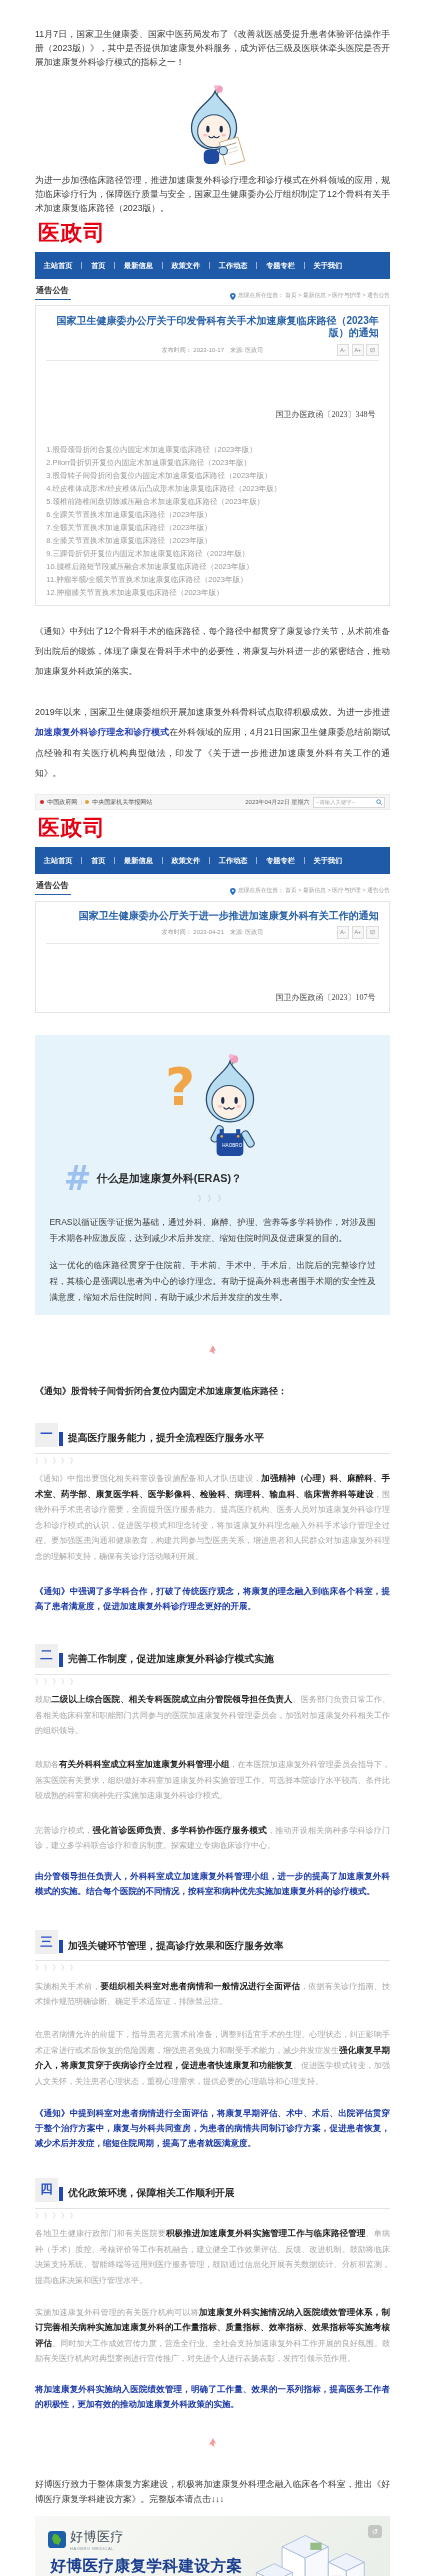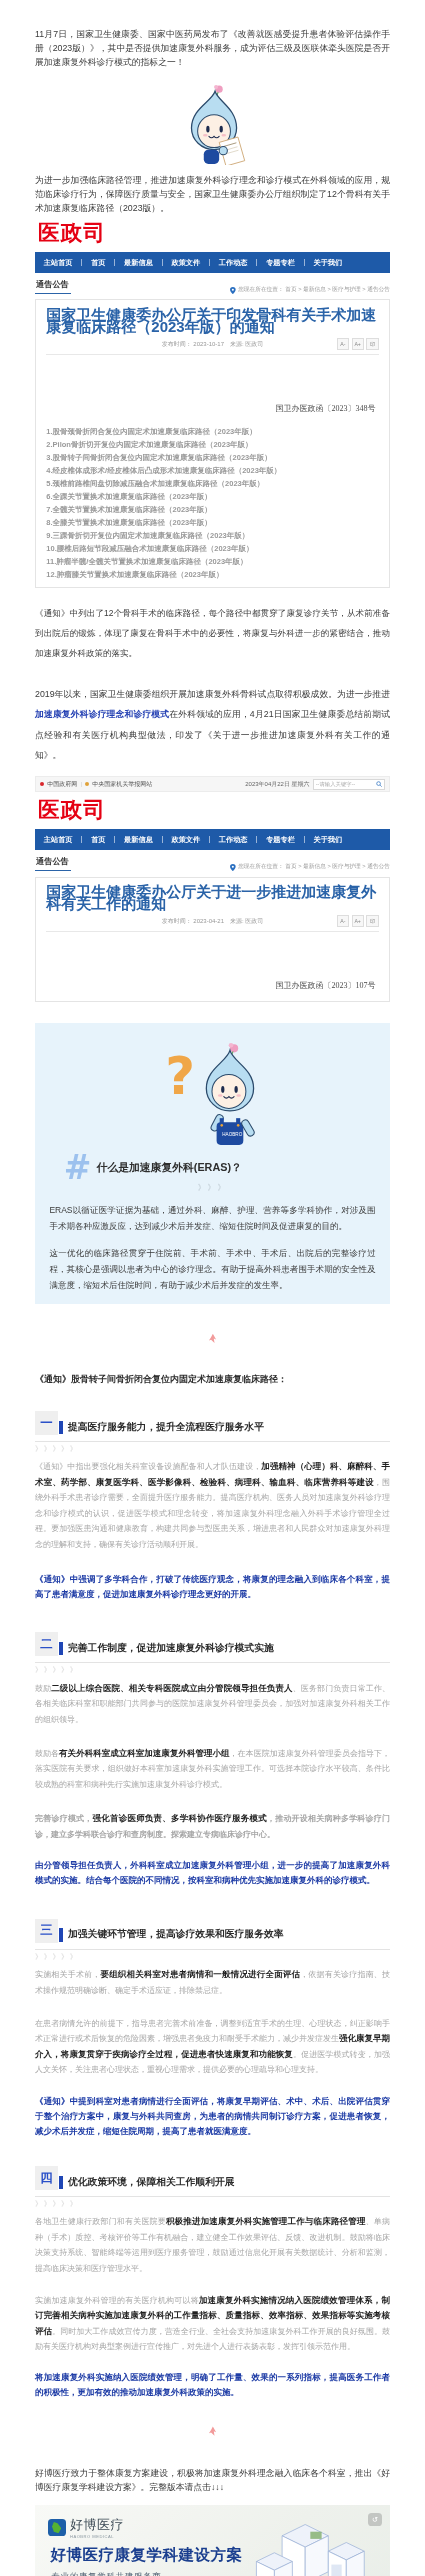--- a/index.html
+++ b/index.html
@@ -5,34 +5,34 @@
   html,body{margin:0;padding:0;background:#fff;}
   .page{width:425px;min-height:2965px;background:#fff;font-family:"Liberation Sans","DejaVu Sans",sans-serif;color:#333;overflow:hidden;}
   .content{padding:0 35px;}
   
   .bigpara{font-size:8.8px;line-height:14px;color:#3a3a3a;text-align:justify;}
   .mpara{font-size:8.5px;line-height:20px;color:#3a3a3a;text-align:justify;}
   .t-link{color:#2440b3;font-weight:bold;font-family:Liberation Mono, monospace;}
   
   .gov-shot{margin-top:0;}
   .gov-logo{font-size:21.6px;font-weight:bold;color:#e50113;padding:3.1px 0 5.2px 3.1px;letter-spacing:1px;font-family:"Liberation Serif","DejaVu Serif",serif;}
-  .gov-nav{background:#1e5aa8;height:21px;display:flex;align-items:center;color:#fff;font-size:7.2px;font-weight:bold;}
+  .gov-nav{background:#1e5aa8;height:27px;display:flex;align-items:center;color:#fff;font-size:7.2px;font-weight:bold;}
   .gov-nav span{padding:0 8.8px;border-right:0.5px solid rgba(255,255,255,.55);line-height:7.7px;}
   .gov-nav span:last-child{border-right:none;}
   .crumb-row{display:flex;justify-content:space-between;align-items:flex-end;margin-top:6.2px;}
   .tab-name{font-size:8.2px;font-weight:bold;color:#333;border-bottom:1px solid #2a63a8;padding:0 2.1px 3.1px 1px;}
   .crumb{font-size:5.7px;color:#999;display:flex;align-items:center;gap:2.1px;}
   .gov-box{border:0.5px solid #e4e4e4;margin-top:5.2px;padding:8.2px 10.3px 6.2px 10.3px;position:relative;}
-  .gov-title{color:#2a63a8;font-weight:bold;font-size:15px;text-align:left;line-height:12.4px;}
+  .gov-title{color:#2a63a8;font-weight:bold;font-size:10px;text-align:right;line-height:12.4px;}
   .gov-meta{font-size:6px;color:#999;text-align:center;margin-top:5.2px;position:relative;height:10.3px;line-height:10.3px;}
   .meta-icons{position:absolute;right:0;top:-1px;display:flex;gap:2.6px;}
   .meta-icons .mi{width:10.3px;height:10.3px;border:0.5px solid #ddd;background:#f7f7f7;color:#888;font-size:5.2px;display:flex;align-items:center;justify-content:center;}
   .gov-hr{border:none;border-top:0.5px solid #e8e8e8;margin:5.2px 0 6.2px 0;}
   .doc-no{font-family:"Liberation Serif","DejaVu Serif",serif;font-size:8px;color:#4a4a4a;text-align:right;padding-right:3.1px;margin-top:48px;}
-  .gov-list{margin-top:11px;font-weight:bold;}
+  .gov-list{margin-top:23px;}
   .gov-list div{font-size:7.5px;color:#9a9a9a;line-height:13px;}
   .topbar{height:13.4px;background:#f6f6f6;border:0.5px solid #ececec;display:flex;align-items:center;font-size:6px;color:#555;padding:0 4.1px;gap:3.1px;}
   .dot{width:4.1px;height:4.1px;border-radius:50%;display:inline-block;}
   .topbar .spacer{flex:1;}
   .searchbox{width:66px;height:8.8px;border:0.5px solid #d8d8d8;background:#fff;color:#aaa;font-size:5.4px;line-height:8.8px;padding:0 2.1px;display:flex;justify-content:space-between;align-items:center;}
   
   .eras-box{background:#e7f3fb;margin-top:21.6px;padding:13.4px 8.2px 10.3px 8.2px;}
   .eras-head{display:flex;align-items:center;justify-content:flex-start;gap:5.2px;margin:6.2px 0 0 20.6px;}
   .hashchar{font-size:33px;font-weight:bold;color:#9cc1ee;line-height:26px;font-family:"DejaVu Sans",sans-serif;}
   .eras-q{font-size:10.8px;font-weight:bold;color:#2e2e2e;}
@@ -262,21 +262,21 @@
     <div style="margin-top:30px;">
       <div class="sec-head">
         <div class="sec-numbox">二</div>
         <div class="sec-bar"></div>
         <div class="sec-title">完善工作制度，促进加速康复外科诊疗模式实施</div>
       </div>
       <hr class="sec-div">
       <div class="sec-arrows">》》》》》</div>
       <p class="sec-p"><span>鼓励</span><b>二级以上综合医院、相关专科医院成立由分管院领导担任负责人</b><span>、医务部门负责日常工作、各相关临床科室和职能部门共同参与的医院加速康复外科管理委员会，加强对加速康复外科相关工作的组织领导。</span></p>
       <p class="sec-p" style="margin-top:18.5px;"><span>鼓励各</span><b>有关外科科室成立科室加速康复外科管理小组</b><span>，在本医院加速康复外科管理委员会指导下，落实医院有关要求，组织做好本科室加速康复外科实施管理工作。可选择本院诊疗水平较高、条件比较成熟的科室和病种先行实施加速康复外科诊疗模式。</span></p>
-      <p class="sec-p" style="margin-top:19px;font-weight:bold;"><span>完善诊疗模式，</span><b>强化首诊医师负责、多学科协作医疗服务模式</b><span>，推动开设相关病种多学科诊疗门诊，建立多学科联合诊疗和查房制度。探索建立专病临床诊疗中心。</span></p>
+      <p class="sec-p" style="margin-top:19px;"><span>完善诊疗模式，</span><b>强化首诊医师负责、多学科协作医疗服务模式</b><span>，推动开设相关病种多学科诊疗门诊，建立多学科联合诊疗和查房制度。探索建立专病临床诊疗中心。</span></p>
       <p class="sec-conc" style="margin:15.5px 0 0 0;">由分管领导担任负责人，外科科室成立加速康复外科管理小组，进一步的提高了加速康复外科模式的实施。结合每个医院的不同情况，按科室和病种优先实施加速康复外科的诊疗模式。</p>
     </div>
 
     <div style="margin-top:31px;">
       <div class="sec-head">
         <div class="sec-numbox">三</div>
         <div class="sec-bar"></div>
         <div class="sec-title">加强关键环节管理，提高诊疗效果和医疗服务效率</div>
       </div>
       <hr class="sec-div">

